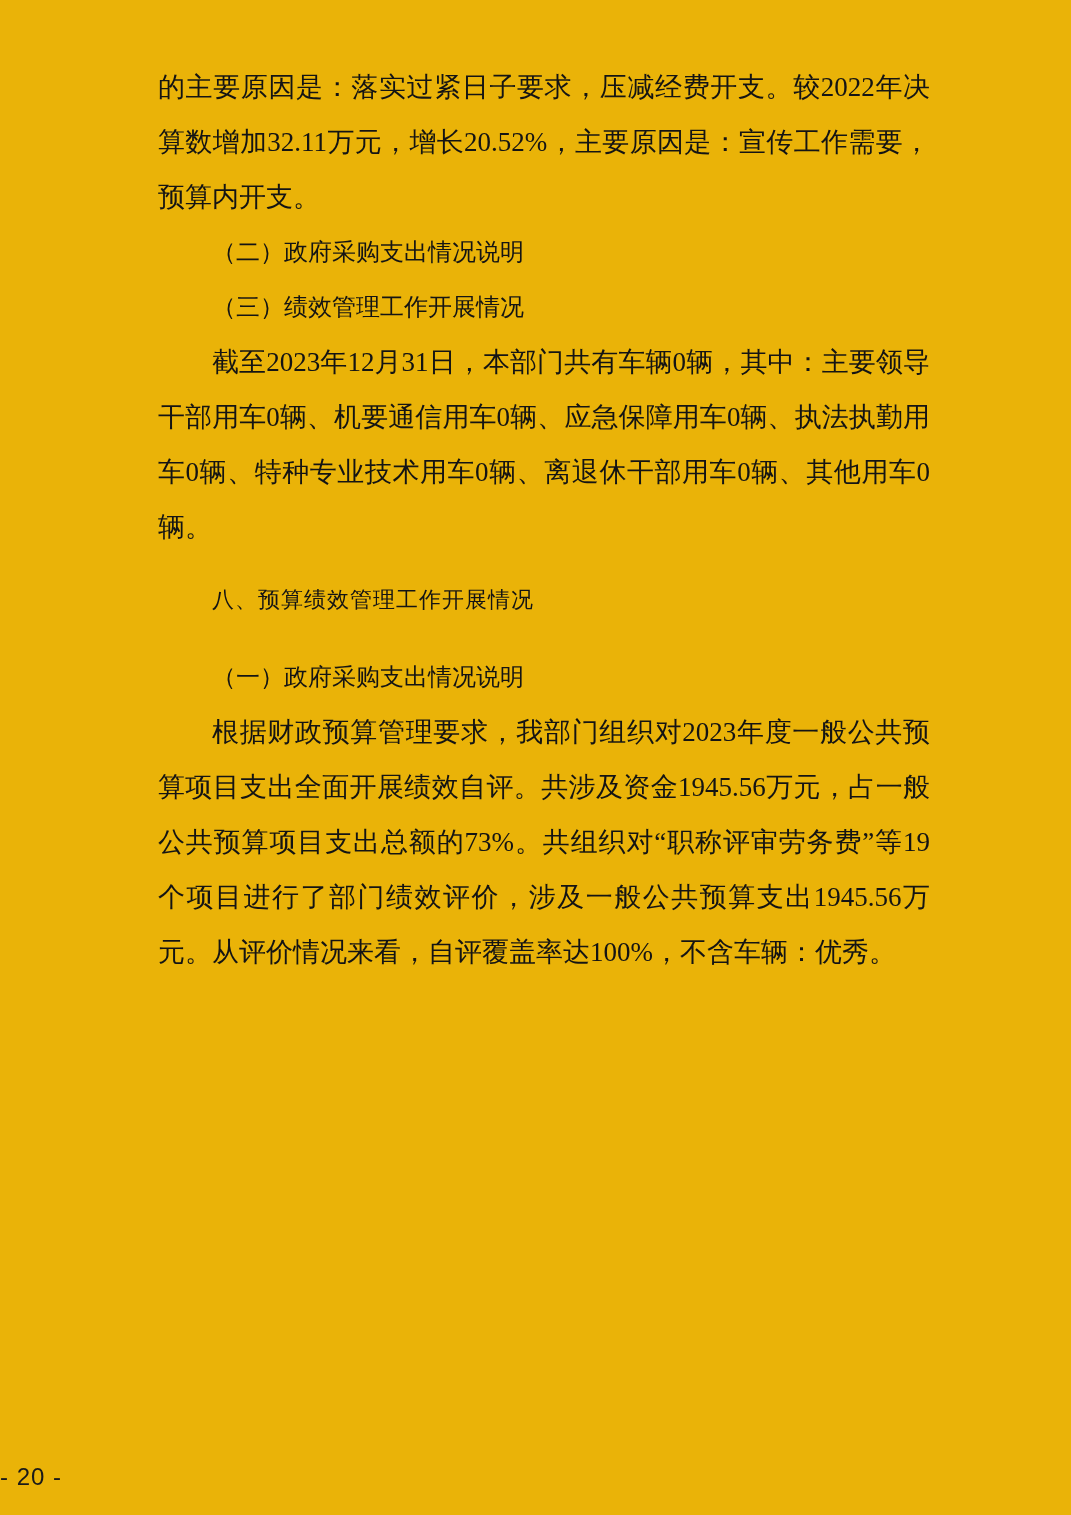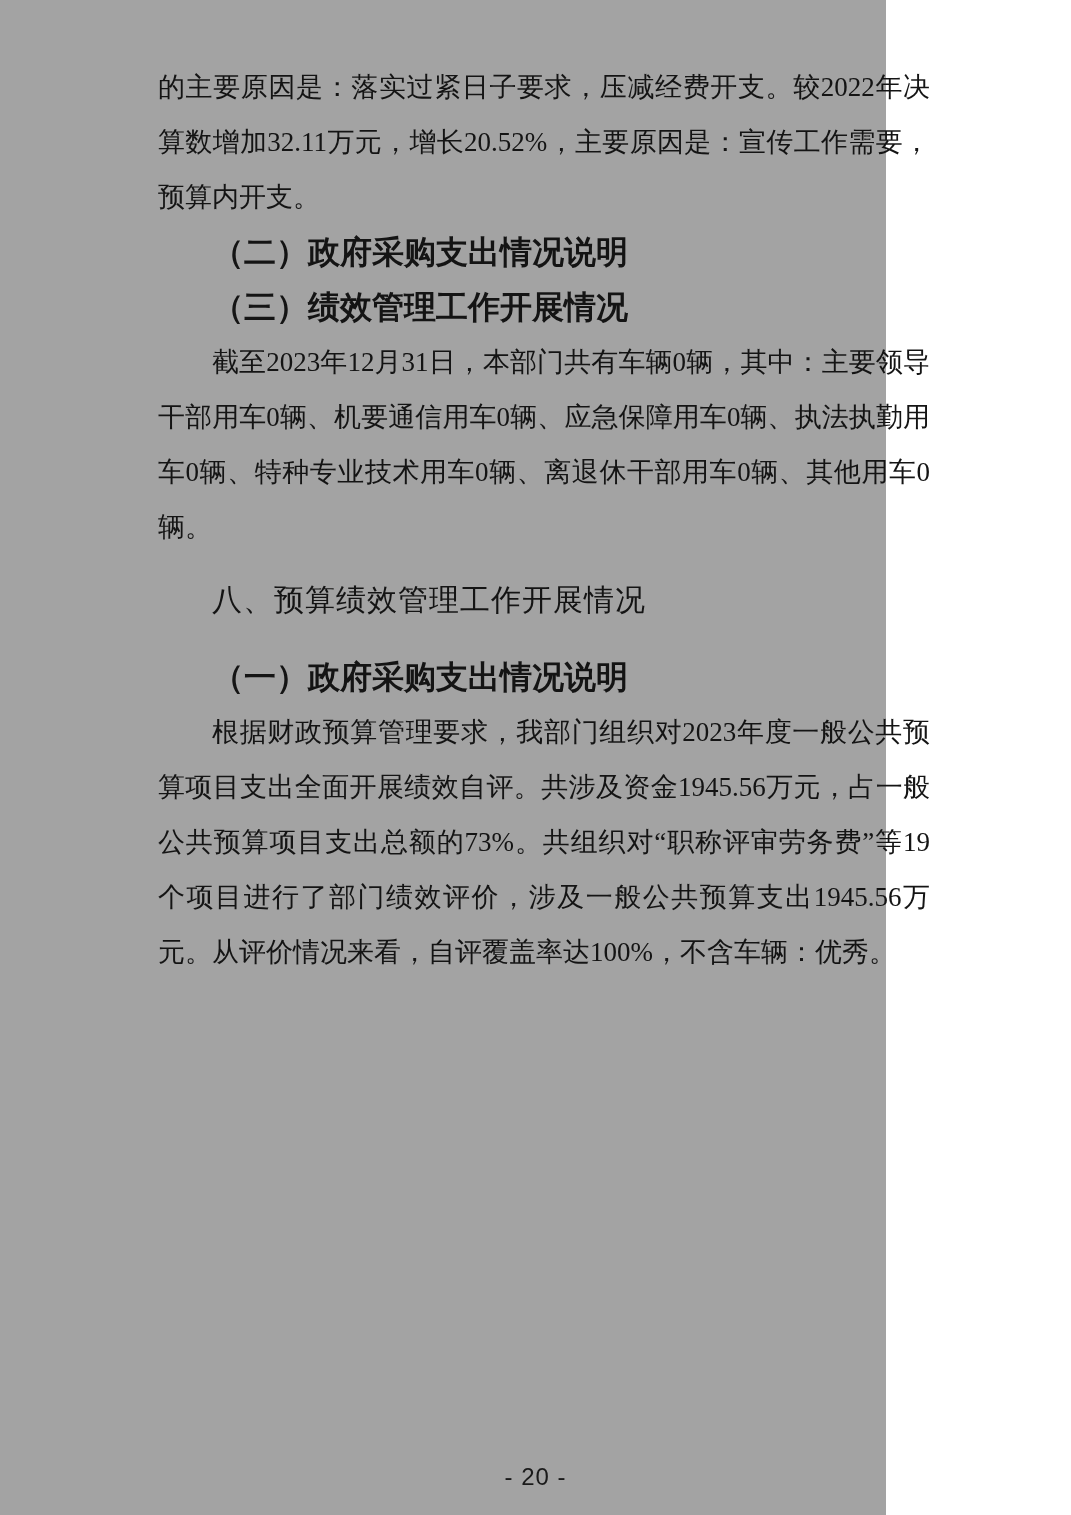--- a/index.html
+++ b/index.html
@@ -8,60 +8,60 @@
     height: 1515px;
     background: #ffffff;
     position: relative;
     overflow: hidden;
     font-family: "Liberation Serif", serif;
     color: #141414;
   }
   .page {
     position: absolute;
     left: 0; top: 0;
-    width: 886px;
+    width: 1071px;
     height: 1515px;
-    background: #a3a3a3;
+    background: #eab308;
   }
   .content {
     position: absolute;
     left: 158px;
     top: 60px;
     width: 772px;
   }
   .para {
     font-size: 27px;
     line-height: 55px;
     text-align: justify;
     text-justify: inter-ideograph;
     margin: 0;
     word-break: break-all;
   }
   .indent { text-indent: 54px; }
   .h2 {
-    font-size: 32px;
+    font-size: 24px;
     line-height: 55px;
-    font-weight: bold;
+    font-weight: normal;
     margin: 0;
   }
   .h1 {
     font-family: Liberation Serif, serif;
-    font-size: 30px;
+    font-size: 22px;
     line-height: 50px;
     font-weight: 500;
     margin: 20px 0 25px 0;
     letter-spacing: 1px;
   }
   .h1.indent, .h2.indent { text-indent: 54px; }
   .footer {
     position: absolute;
     left: 0;
     top: 1463px;
     width: 1071px;
-    text-align: center;
+    text-align: left;
     font-family: "Liberation Sans", sans-serif;
     font-size: 24px;
     color: #1a1a1a;
     letter-spacing: 1px;
   }
 </style>
 </head>
 <body>
 
 <div class="page">

